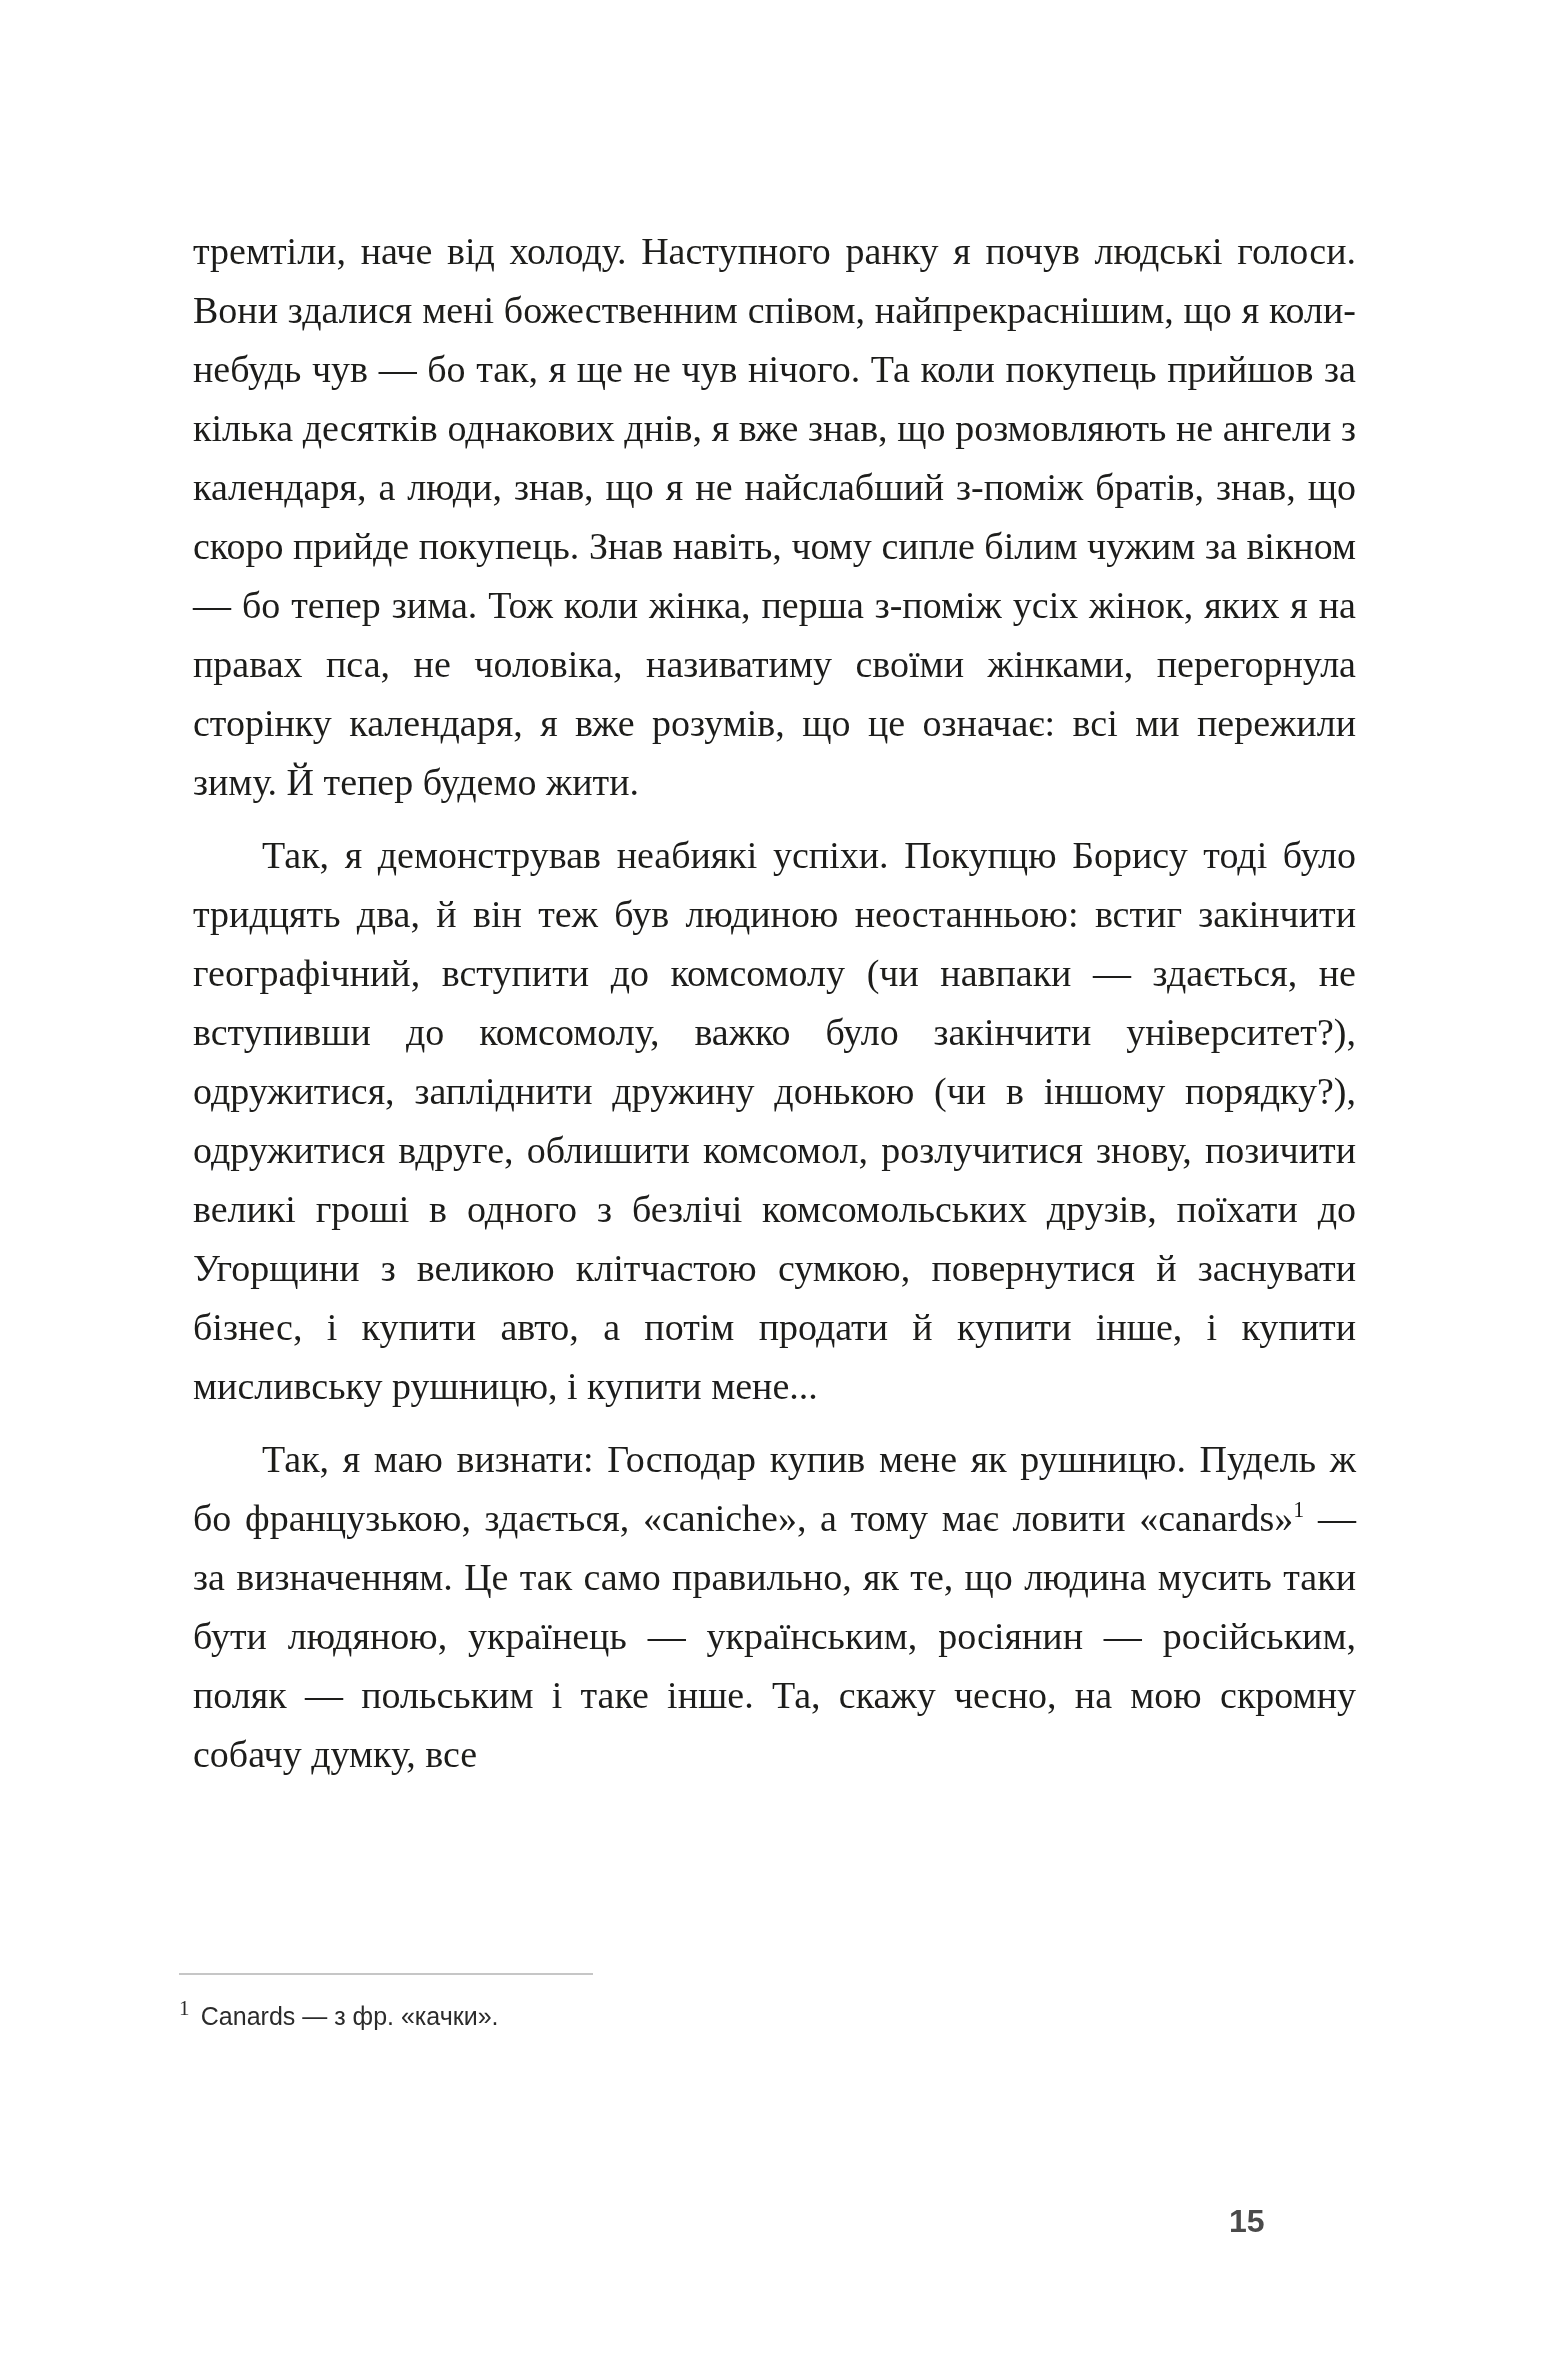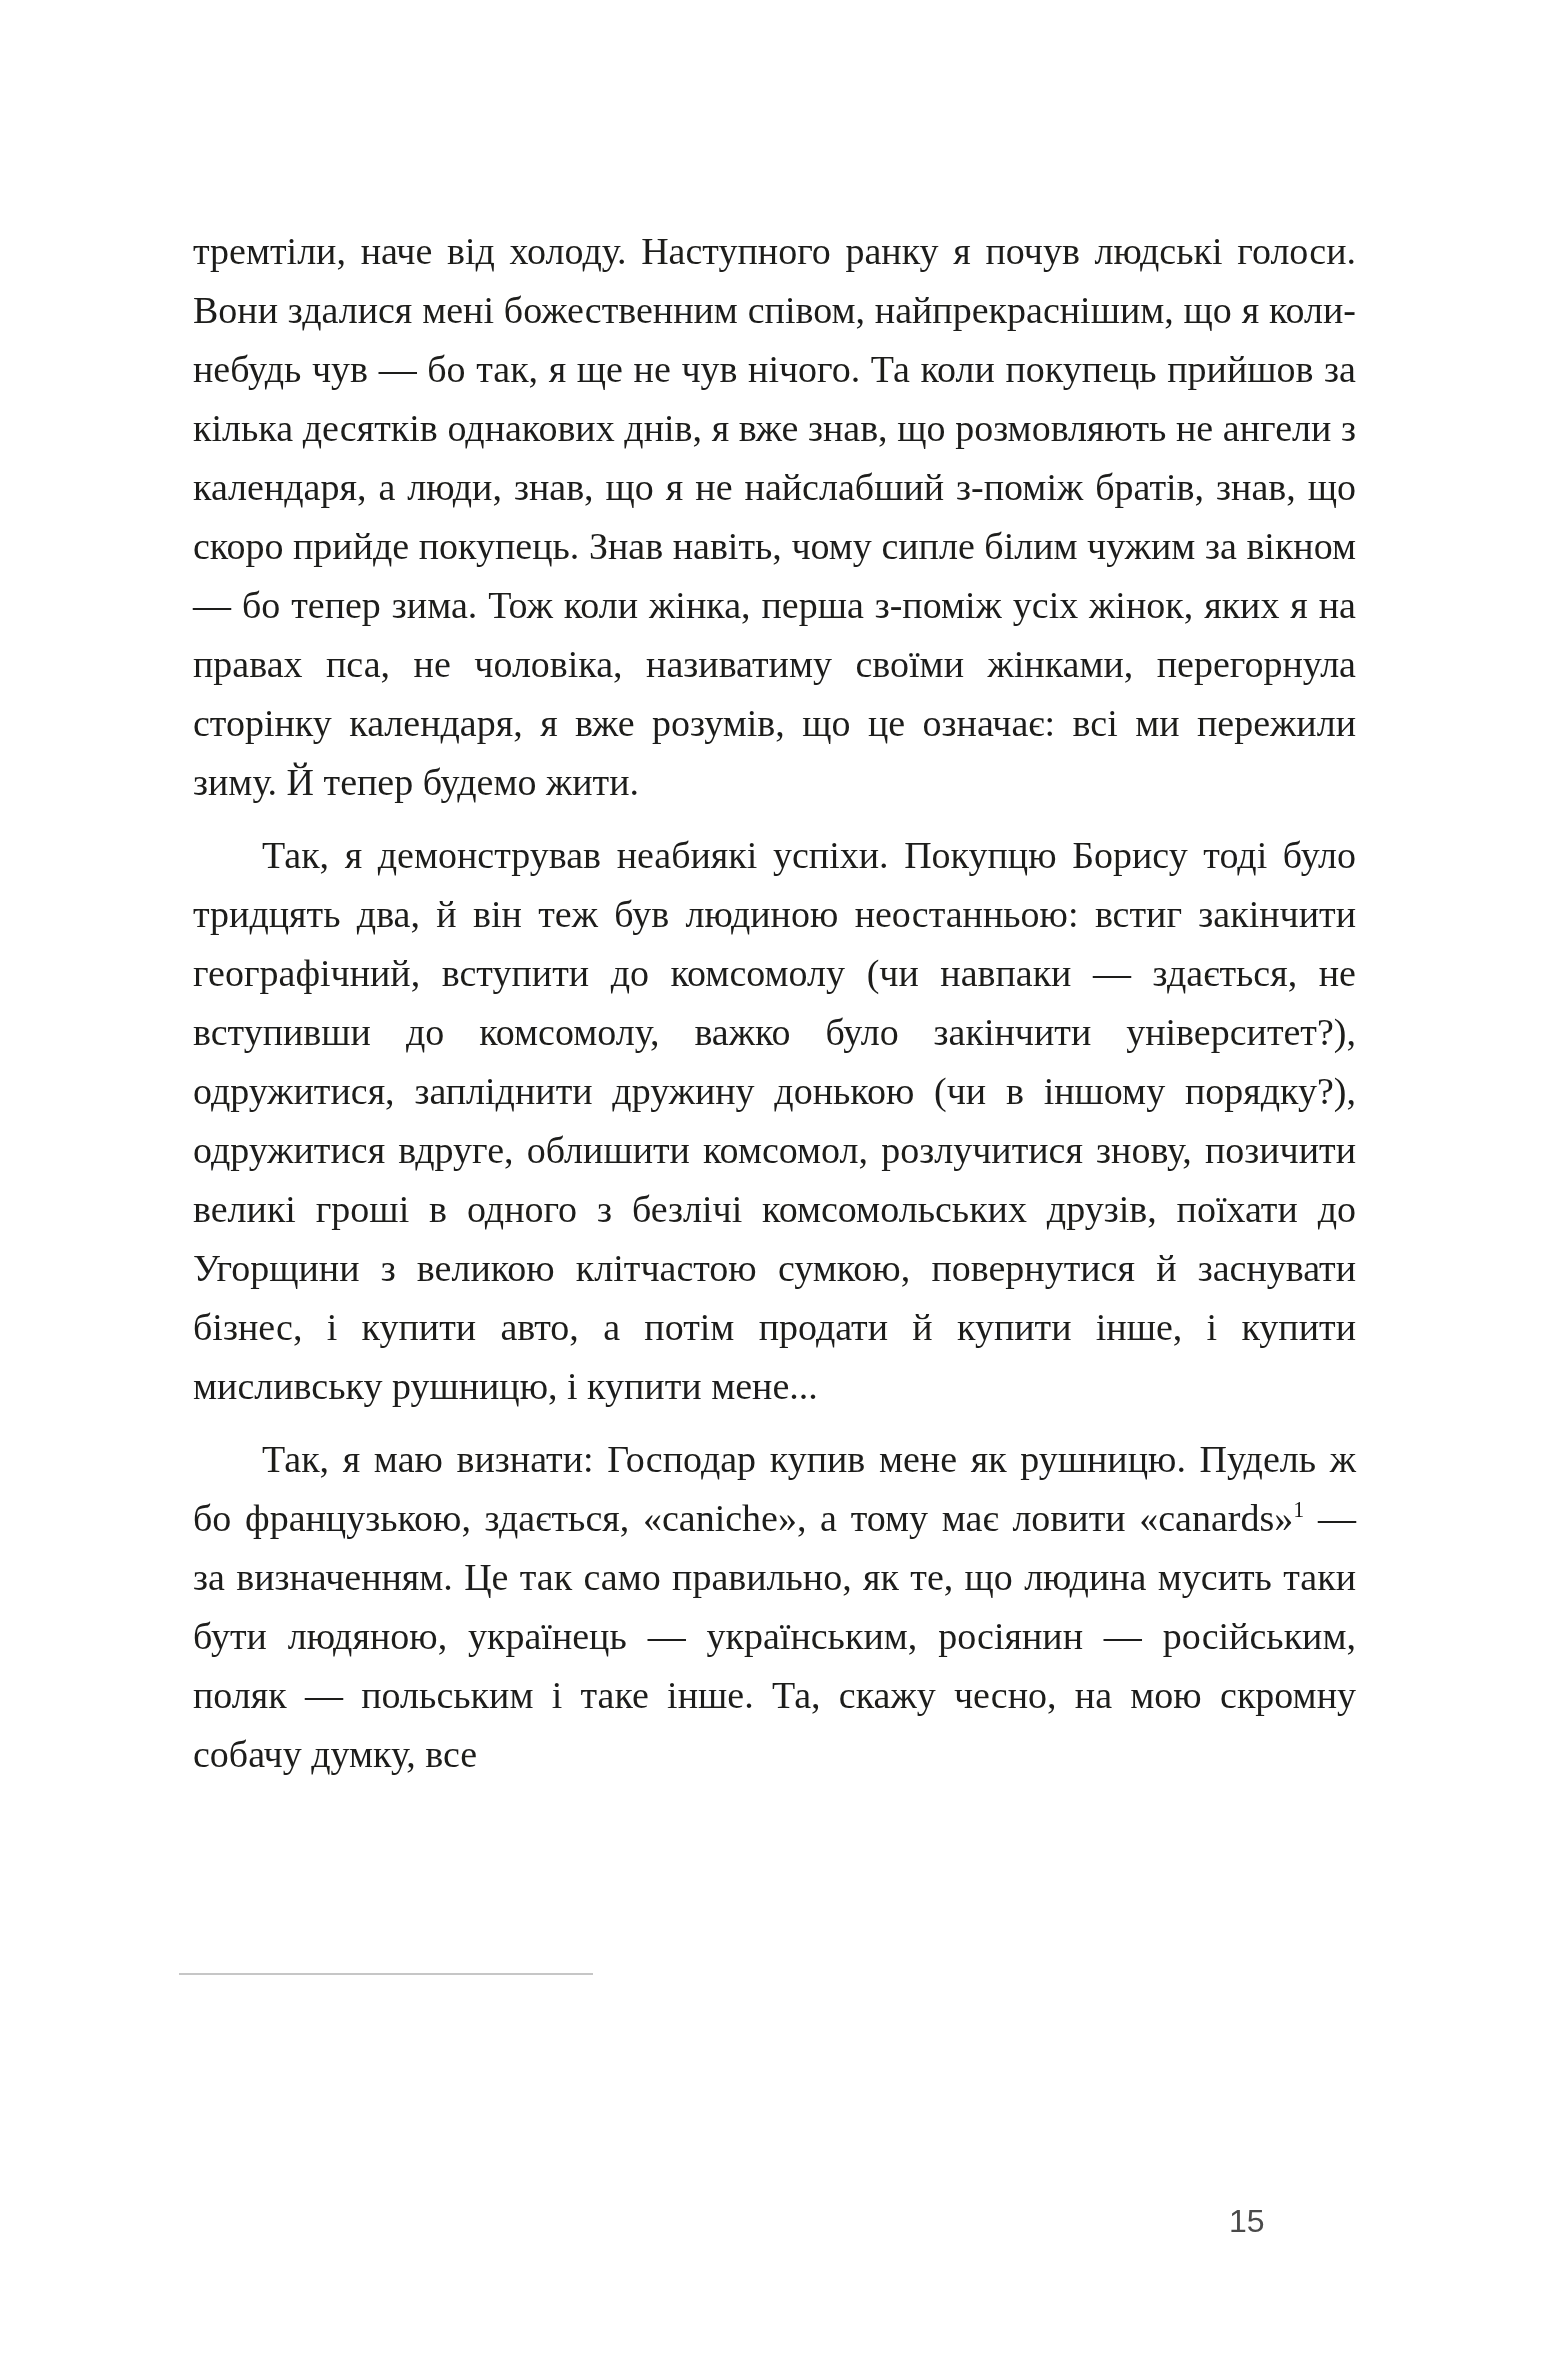--- a/index.html
+++ b/index.html
@@ -62,29 +62,31 @@
     vertical-align: super;
     margin-right: 11.3px;
   }
   .page-number {
     position: absolute;
     top: 2203px;
     left: 1229px;
     font-family: "Liberation Sans", sans-serif;
     font-size: 32px;
     color: #4a4a4a;
+    font-weight: bold;
   }
 </style>
 </head>
 <body>
 
 <div class="text-block">
   <p class="no-indent">тремтіли, наче від холоду. Наступного ранку я почув людські голоси. Вони здалися мені божественним співом, найпрекраснішим, що я коли-небудь чув — бо так, я ще не чув нічого. Та коли покупець прийшов за кілька десятків однакових днів, я вже знав, що розмовляють не ангели з календаря, а люди, знав, що я не найслабший з-поміж братів, знав, що скоро прийде покупець. Знав навіть, чому сипле білим чужим за вікном — бо тепер зима. Тож коли жінка, перша з-поміж усіх жінок, яких я на правах пса, не чоловіка, називатиму своїми жінками, перегорнула сторінку календаря, я вже розумів, що це означає: всі ми пережили зиму. Й тепер будемо жити.</p>
   <p class="indent">Так, я демонстрував неабиякі успіхи. Покупцю Борису тоді було тридцять два, й він теж був людиною неостанньою: встиг закінчити географічний, вступити до комсомолу (чи навпаки — здається, не вступивши до комсомолу, важко було закінчити університет?), одружитися, запліднити дружину донькою (чи в іншому порядку?), одружитися вдруге, облишити комсомол, розлучитися знову, позичити великі гроші в одного з безлічі комсомольських друзів, поїхати до Угорщини з великою клітчастою сумкою, повернутися й заснувати бізнес, і купити авто, а потім продати й купити інше, і купити мисливську рушницю, і купити мене...</p>
   <p class="indent"><span>Так, я маю визнати: Господар купив мене як рушницю. Пудель ж бо французькою, здається, «caniche», а тому має ловити «canards»</span><sup class="ref">1</sup><span> — за визначенням. Це так само правильно, як те, що людина мусить таки бути людяною, українець — українським, росіянин — російським, поляк — польським і таке інше. Та, скажу чесно, на мою скромну собачу думку, все</span></p>
 </div>
 
 <div class="footnote">
   <div class="footnote-rule"></div>
+  <p class="footnote-text"><sup>1</sup><span>Canards — з фр. «качки».</span></p>
 </div>
 
 <div class="page-number">15</div>
 
 
 </body></html>

